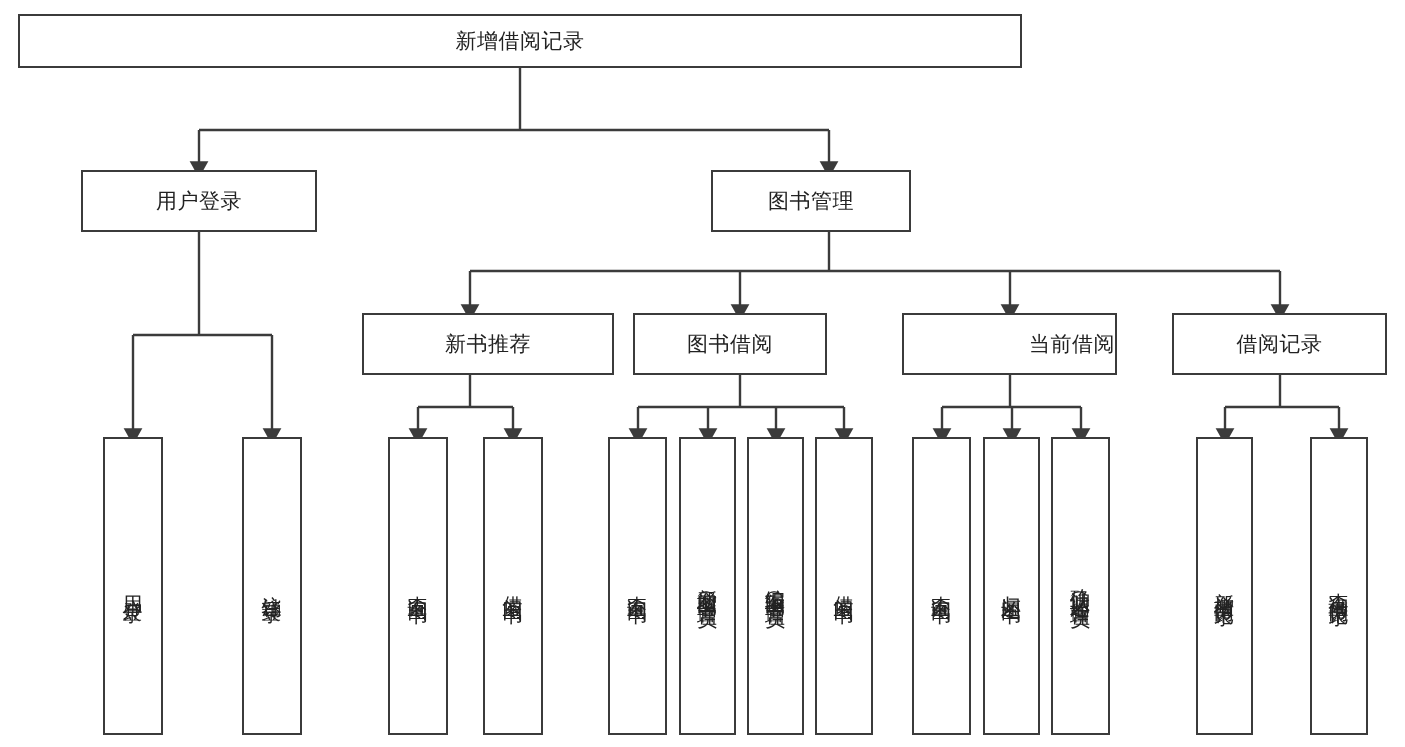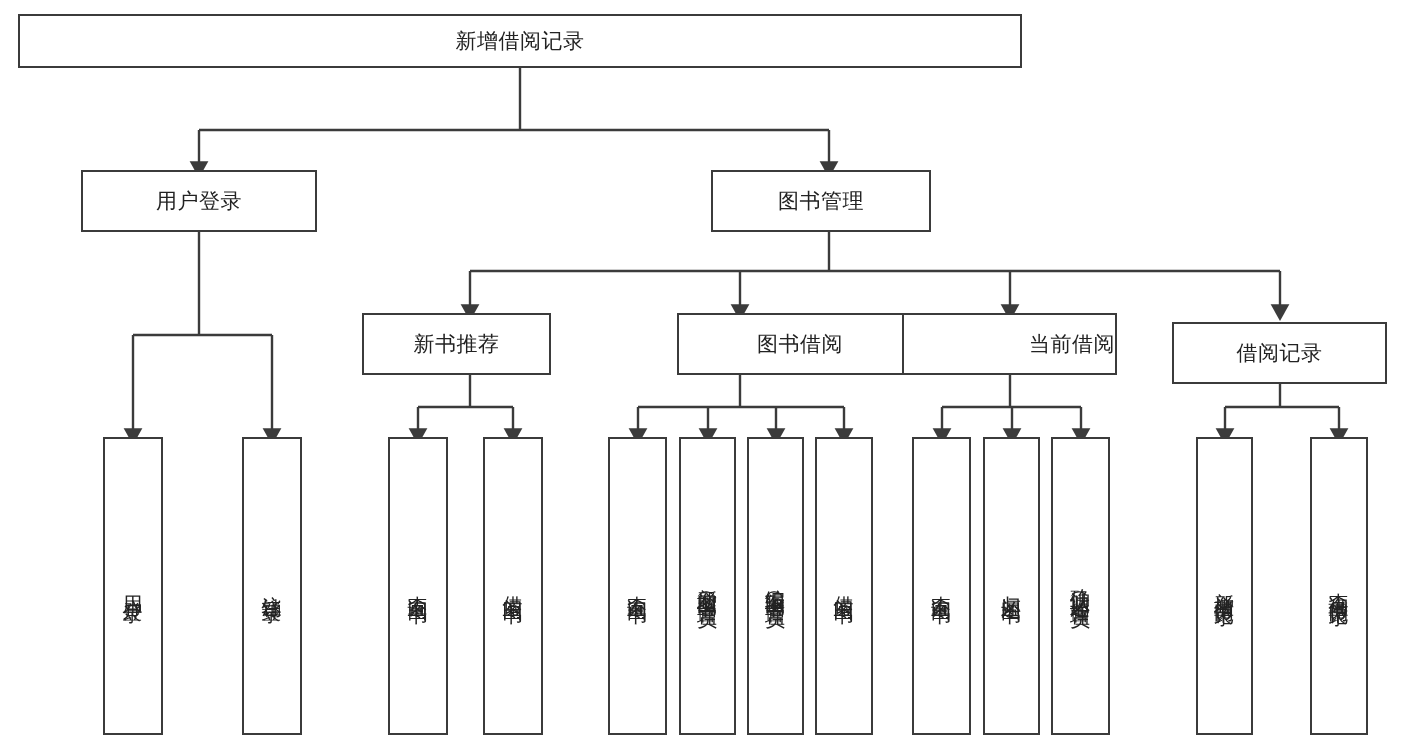--- a/index.html
+++ b/index.html
@@ -115,33 +115,33 @@
       </g>
   </svg>
 
   <div id="node-layer">
       <div class="node horiz" style="left: 18px; top: 14px; width: 1004px; height: 54px;">
         <span class="node-label">新增借阅记录</span>
       </div>
       <div class="node horiz" style="left: 81px; top: 170px; width: 236px; height: 62px;">
         <span class="node-label">用户登录</span>
       </div>
-      <div class="node horiz" style="left: 711px; top: 170px; width: 220px; height: 62px;">
+      <div class="node horiz" style="left: 711px; top: 170px; width: 200px; height: 62px;">
         <span class="node-label">图书管理</span>
       </div>
-      <div class="node horiz" style="left: 362px; top: 313px; width: 189px; height: 62px;">
+      <div class="node horiz" style="left: 362px; top: 313px; width: 252px; height: 62px;">
         <span class="node-label">新书推荐</span>
       </div>
-      <div class="node horiz" style="left: 633px; top: 313px; width: 246px; height: 62px; margin-left: 44px;">
+      <div class="node horiz" style="left: 633px; top: 313px; width: 194px; height: 62px;">
         <span class="node-label">图书借阅</span>
       </div>
       <div class="node horiz" style="left: 902px; top: 313px; width: 215px; height: 62px; justify-content: flex-end;">
         <span class="node-label">当前借阅</span>
       </div>
-      <div class="node horiz" style="left: 1172px; top: 313px; width: 215px; height: 62px; margin-top: 9px;">
+      <div class="node horiz" style="left: 1172px; top: 313px; width: 215px; height: 62px;">
         <span class="node-label">借阅记录</span>
       </div>
       <div class="node vert" style="left: 103px; top: 437px; width: 60px; height: 298px;">
         <span class="node-label">用户登录</span>
       </div>
       <div class="node vert" style="left: 242px; top: 437px; width: 60px; height: 298px;">
         <span class="node-label">注销登录</span>
       </div>
       <div class="node vert" style="left: 388px; top: 437px; width: 60px; height: 298px;">
         <span class="node-label">查询图书</span>

